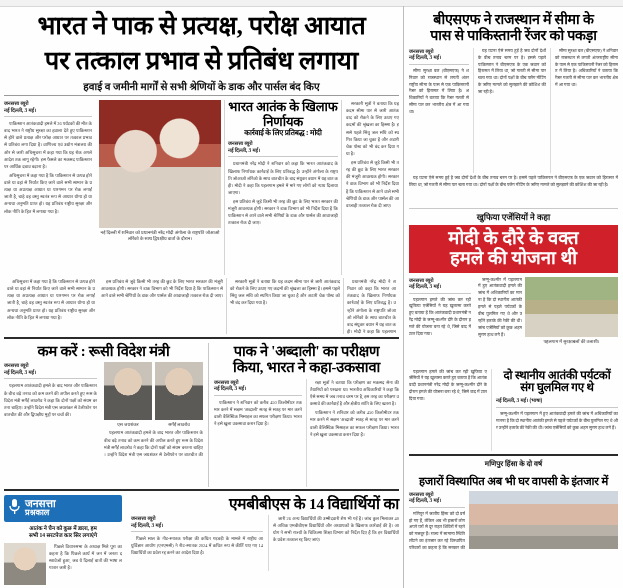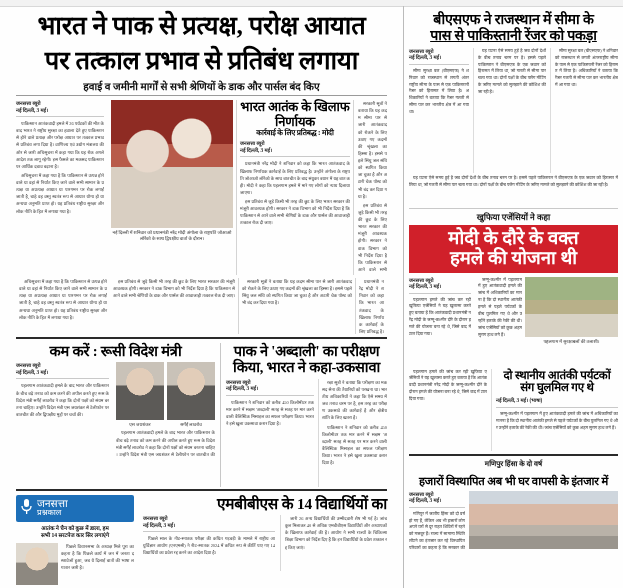--- a/index.html
+++ b/index.html
@@ -22,21 +22,21 @@
   
   .body-col{font-size:4.4px;line-height:1.62;color:#3a3a3a;text-align:justify;
             overflow:hidden;word-break:break-all;}
   .body-col p{margin:0 0 2px 0;text-indent:5px;}
 
   
   .top-band{position:absolute;left:0;top:0;width:623px;height:6px;background:#f2f2f2;
             border-bottom:1px solid #d8d8d8;}
 
   .col-left{position:absolute;left:0;top:6px;width:403px;height:582px;box-sizing:border-box;
-            padding:0 16px;}
+            padding:0 4px;}
   .col-right{position:absolute;left:403px;top:6px;width:220px;height:582px;box-sizing:border-box;
              border-left:1px solid #bbb;padding:0 5px;}
 
   
   .lead-h{font-size:25.5px;text-align:center;margin:6px 2px 0 2px;}
   .lead-sub{font-size:10.3px;text-align:center;font-weight:bold;margin-top:4px;color:#111;}
 
   .lead-body{display:flex;margin-top:4px;height:175px;}
   .lb-c1{width:88px;padding-right:4px;}
   .lb-c2{width:122px;padding:0 3px;}
@@ -56,21 +56,21 @@
   .d2-right{flex:1;padding-left:5px;}
   .h2{font-size:14.6px;text-align:center;}
 
   .deck2-body{display:flex;margin-top:3px;height:108px;}
 
   
   .deck3{margin-top:4px;display:flex;}
   .promo{width:118px;padding-right:5px;}
   .promo-box{background:#1d6fb8;color:#fff;border-radius:2px;padding:3px 4px;
              display:flex;align-items:center;gap:4px;}
-  .promo-title{font-weight:normal;line-height:1.05;}
+  .promo-title{font-weight:bold;line-height:1.05;}
   .promo-t1{font-size:10.5px;}
   .promo-t2{font-size:8.2px;}
   .promo-sub{font-size:5.6px;font-weight:bold;text-align:center;margin-top:3px;line-height:1.35;}
 
   .d3-main{flex:1;padding-left:4px;}
   .h3{font-size:15.4px;text-align:right;}
 
   
   .rh1{font-size:14.2px;text-align:center;margin-top:6px;}
   .redband{background:#d0202a;color:#fff;text-align:center;font-weight:bold;
@@ -266,21 +266,21 @@
           </div>
         </div>
       </div>
     </div>
   </div>
 
   <div class="col-right">
 
     <div>
       <div class="hl rh1">बीएसएफ ने राजस्थान में सीमा के</div>
-      <div class="hl rh1" style="margin-top:0;text-decoration:underline;">पास से पाकिस्तानी रेंजर को पकड़ा</div>
+      <div class="hl rh1" style="margin-top:0;">पास से पाकिस्तानी रेंजर को पकड़ा</div>
       <div class="right-body" style="margin-top:4px;">
         <div style="width:60px;padding-right:4px;">
           <div class="byline">जनसत्ता ब्यूरो</div>
           <div class="byline">नई दिल्ली, 3 मई।</div>
           <div class="thin-rule" style="margin:3px 0;"></div>
           <div class="rb-c" style="height:100px;overflow:hidden;">
             <p style="margin:0;text-indent:4px;">सीमा सुरक्षा बल (बीएसएफ) ने शनिवार को राजस्थान से लगती अंतरराष्ट्रीय सीमा के पास से एक पाकिस्तानी रेंजर को हिरासत में लिया है। अधिकारियों ने बताया कि रेंजर गलती से सीमा पार कर भारतीय क्षेत्र में आ गया था।</p>
           </div>
         </div>
         <div style="width:68px;padding:0 4px;border-left:1px solid #dcdcdc;">

